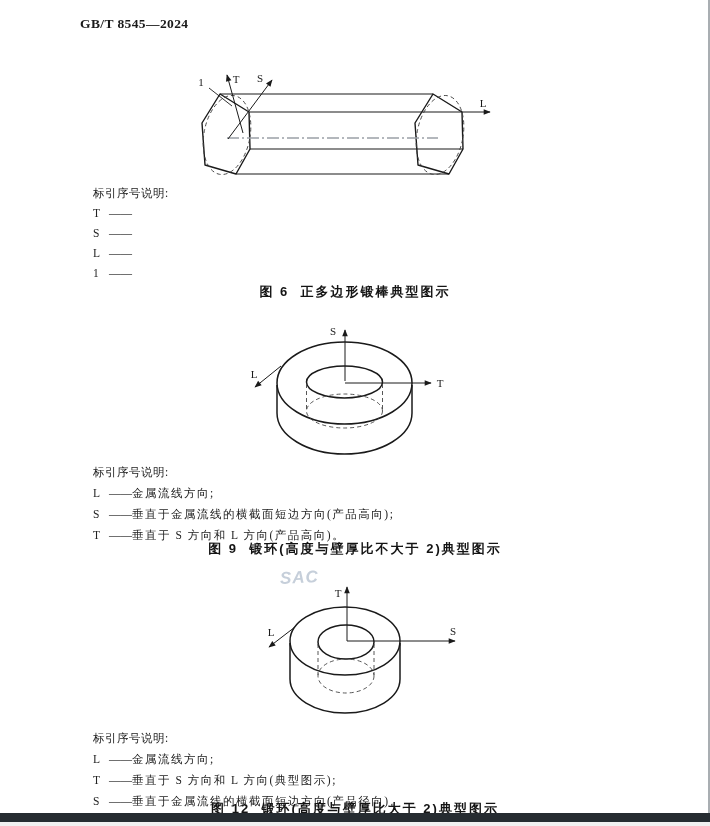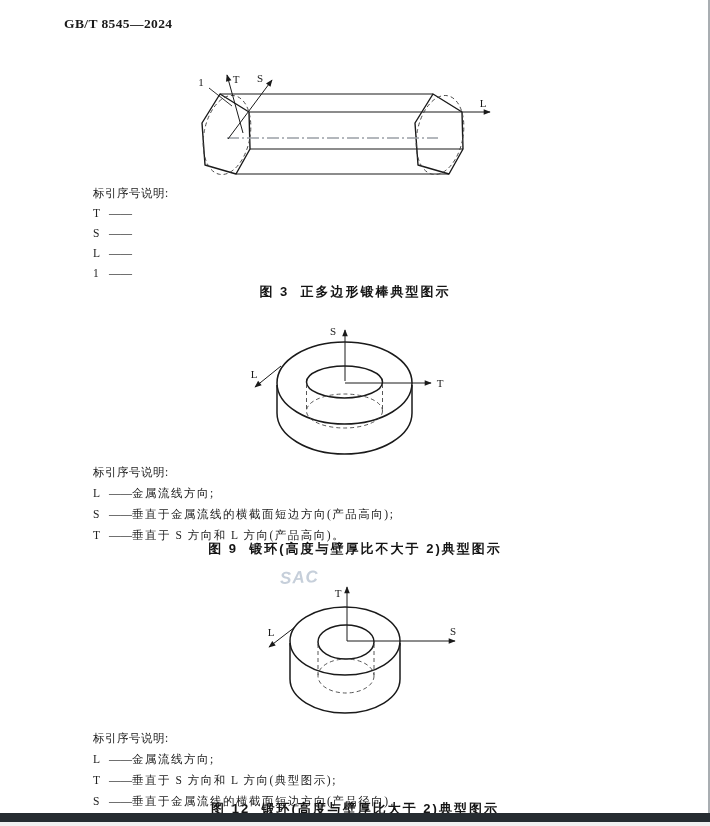--- a/index.html
+++ b/index.html
@@ -3,21 +3,21 @@
 <meta charset="utf-8">
 <style>
   html,body{margin:0;padding:0;}
   body{
     width:710px;height:826px;position:relative;background:#ffffff;
     font-family:"Liberation Serif","DejaVu Serif",serif;color:#1f1f1f;
     overflow:hidden;
   }
   .abs{position:absolute;}
   .doc-number{
-    left:64px;top:16px;font-size:13.5px;font-weight:bold;
+    left:80px;top:16px;font-size:13.5px;font-weight:bold;
     letter-spacing:0.4px;color:#1a1a1a;
   }
   svg.fig{position:absolute;overflow:visible;}
   svg text{
     font-family:"Liberation Serif","DejaVu Serif",serif;
     font-size:11px;fill:#1a1a1a;
   }
   .legend{
     left:93px;font-size:11.5px;color:#222;
   }
@@ -88,21 +88,21 @@
   <div class="legend-line">
     <span class="lk">L</span>
       <span class="ld">——</span>
   </div>
   <div class="legend-line">
     <span class="lk">1</span>
       <span class="ld">——</span>
   </div>
 </div>
 
-<div class="abs caption" style="top:283px">图 3  正多边形锻棒典型图示</div>
+<div class="abs caption" style="top:283px">图 6  正多边形锻棒典型图示</div>
 
 <svg class="fig" style="left:235px;top:318px" width="230" height="142" viewBox="0 0 230 142">
   <defs>
     <marker id="arrow9" viewBox="0 0 10 10" refX="9" refY="5" markerWidth="9" markerHeight="7" orient="auto">
       <path d="M0,1 L10,5 L0,9 z" fill="#1a1a1a"></path>
     </marker>
   </defs>
   <g stroke="#1a1a1a" fill="none" stroke-width="1.5">
     <ellipse cx="109.5" cy="65" rx="67.5" ry="41"></ellipse>
     <line x1="42" y1="67" x2="42" y2="95"></line>

